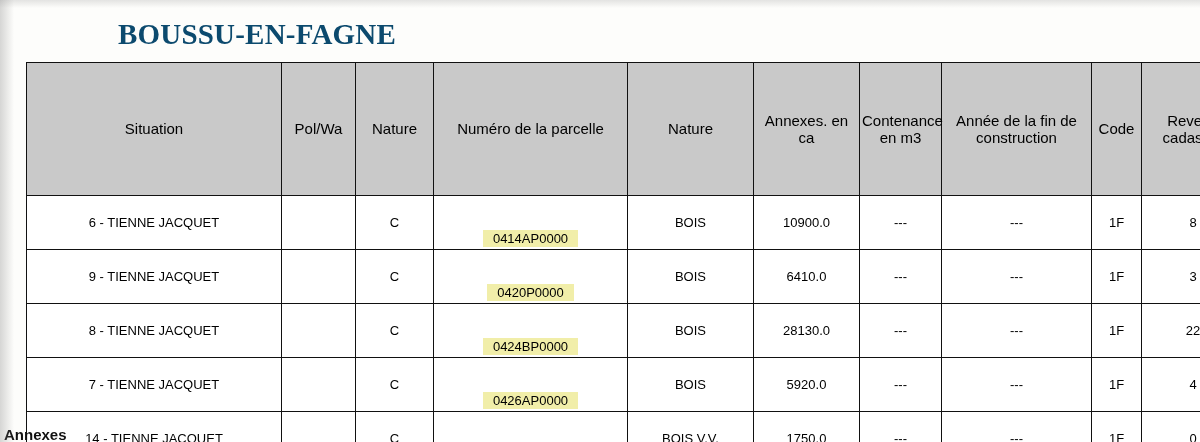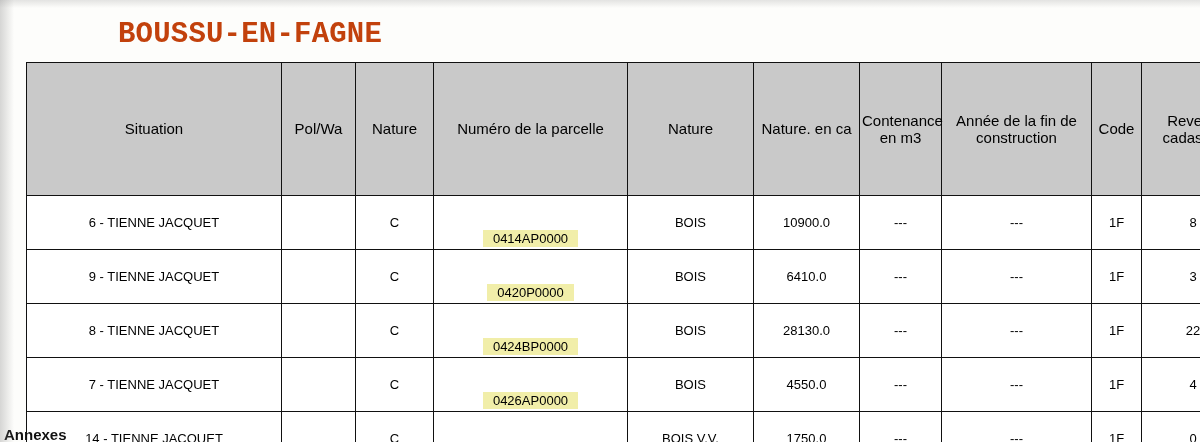--- a/index.html
+++ b/index.html
@@ -22,23 +22,23 @@
     width: 1200px;
     height: 442px;
     background: #fdfdfb;
   }
   .doc-title {
     position: absolute;
     left: 118px;
     top: 18px;
     font-size: 29px;
     font-weight: bold;
-    color: #c2410c;
+    color: #0c4a6e;
     letter-spacing: 0.2px;
-    font-family: Liberation Mono, monospace;
+    font-family: Liberation Serif, serif;
   }
   .table-wrap {
     position: absolute;
     left: 26px;
     top: 62px;
     width: 1168px;
   }
   table.cadastre {
     border-collapse: collapse;
     width: 1168px;
@@ -138,21 +138,21 @@
         <col class="col-code">
         <col class="col-revenu">
       </colgroup>
       <thead>
         <tr>
           <th>Situation</th>
           <th>Pol/Wa</th>
           <th>Nature</th>
           <th>Numéro de la parcelle</th>
           <th>Nature</th>
-          <th>Nature. en ca</th>
+          <th>Annexes. en ca</th>
           <th>Contenance en m3</th>
           <th>Année de la fin de construction</th>
           <th>Code</th>
           <th>Revenu cadastral</th>
         </tr>
       </thead>
       <tbody>
         <tr>
           <td class="situation">6 - TIENNE JACQUET</td>
           <td></td>
@@ -188,21 +188,21 @@
           <td>---</td>
           <td>1F</td>
           <td>22</td>
         </tr>
         <tr>
           <td class="situation">7 - TIENNE JACQUET</td>
           <td></td>
           <td>C</td>
           <td class="parcel"><span class="hl">0426AP0000</span></td>
           <td>BOIS</td>
-          <td>4550.0</td>
+          <td>5920.0</td>
           <td>---</td>
           <td>---</td>
           <td>1F</td>
           <td>4</td>
         </tr>
         <tr>
           <td class="situation">14 - TIENNE JACQUET</td>
           <td></td>
           <td>C</td>
           <td class="parcel"><span class="hl">0427AP0000</span></td>

